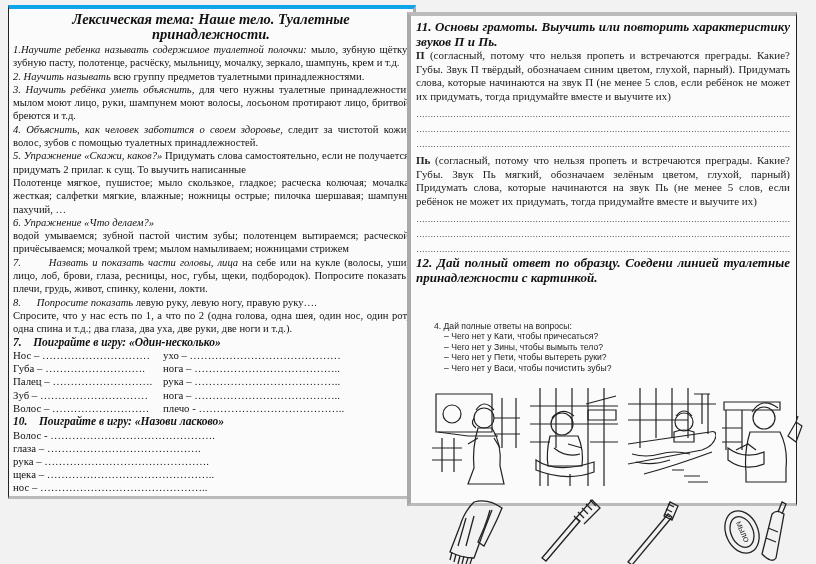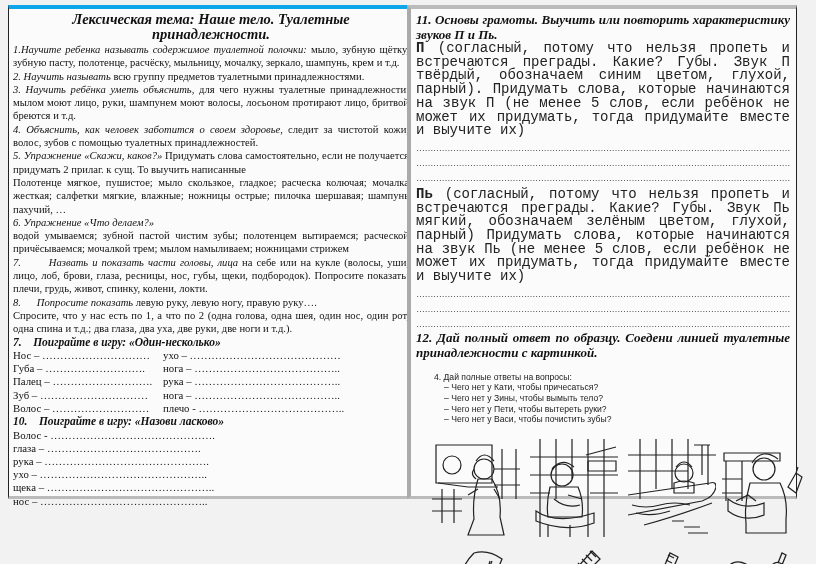--- a/index.html
+++ b/index.html
@@ -1,30 +1,30 @@
 <!DOCTYPE html>
 <html><head>
 <meta charset="utf-8">
 <style>
   html, body { margin:0; padding:0; }
   body { width:816px; height:564px; background:#f2f2f2; position:relative; overflow:hidden; font-family:"Liberation Serif", serif; color:#111; }
   .page { position:absolute; background:#fbfbfb; border:1px solid #222; box-sizing:border-box; }
   .page-left { left:8px; top:5px; width:408px; height:494px; border-top:4px solid #0ea5e9; border-right:3px solid #aaa; border-bottom:3px solid #bbb; padding:3px 4px 0 4px; }
-  .page-right { left:407px; top:5px; width:390px; height:494px; border-top:4px solid #bbb; border-right:1px solid #222; border-bottom:3px solid #bbb; border-left:4px solid #aaa; padding:3px 6px 0 5px; }
+  .page-right { left:407px; top:12px; width:390px; height:494px; border-top:4px solid #bbb; border-right:1px solid #222; border-bottom:3px solid #bbb; border-left:4px solid #aaa; padding:3px 6px 0 5px; }
   .title { font-style:italic; font-weight:bold; font-size:14.5px; text-align:center; line-height:15px; margin-bottom:1px; }
   .p { font-size:10.6px; line-height:13.3px; text-align:justify; margin:0; }
   .b { font-weight:normal; font-style:italic; }
   .fill-row { font-size:10.8px; line-height:13.2px; display:flex; white-space:nowrap; }
   .fill-row .c1 { width:150px; overflow:hidden; }
   .fill-row .c2 { overflow:hidden;text-align:center; }
   .heading { font-weight:bold; font-style:italic; font-size:11.5px; line-height:13.5px; }
   .rh { font-weight:bold; font-style:italic; font-size:13px; line-height:15px; text-align:justify; }
-  .sans { font-family:Liberation Mono, monospace; font-size:14px; line-height:13.7px; text-align:justify; color:#222; }
+  .sans { font-family:Liberation Serif, serif; font-size:11px; line-height:13.7px; text-align:justify; color:#222; }
   .dots { font-family:"Liberation Sans", sans-serif; font-size:9px; line-height:12px; letter-spacing:-0.5px; color:#444; white-space:nowrap; overflow:hidden; }
-  .q-list { font-family:"Liberation Sans", sans-serif; font-size:8.6px; line-height:10.6px; color:#222; margin-left:18px; margin-top:12px; }
+  .q-list { font-family:"Liberation Sans", sans-serif; font-size:8.6px; line-height:10.6px; color:#222; margin-left:18px; margin-top:36px; }
   .q-list .q { padding-left:10px; }
   .pics { position:relative; height:100px; margin-top:14px; }
   .pic { position:absolute; top:0; width:88px; height:98px; }
   .items { position:relative; height:70px; margin-top:10px; }
   .item { position:absolute; top:0; }
   svg { display:block; }
 </style>
 </head>
 <body>
 
@@ -65,21 +65,20 @@
         <span class="c1">Волос – ………………………</span>
         <span class="c2">плечо  - …………………………………..</span>
       </div>
   </div>
 
   <div class="heading" style="white-space:pre;">10.    Поиграйте в игру: «Назови ласково»</div>
   <div>
     <div class="fill-row">Волос - ……………………………………….</div>
     <div class="fill-row">глаза – …………………………………….</div>
     <div class="fill-row">рука – ……………………………………….</div>
-    <div class="fill-row">ухо – ………………………………………..</div>
     <div class="fill-row">щека – ………………………………………..</div>
     <div class="fill-row">нос – ………………………………………..</div>
   </div>
 </div>
 
 <div class="page page-right">
   <div class="rh">11. Основы грамоты. Выучить или повторить характеристику звуков П и Пь.</div>
   <div class="sans"><b>П</b><span> (согласный, потому что  нельзя пропеть и встречаются преграды. Какие? Губы. Звук П  твёрдый, обозначаем синим цветом,  глухой, парный). Придумать слова, которые начинаются на звук  П (не менее 5 слов, если ребёнок не может их придумать, тогда придумайте вместе и выучите их)</span></div>
   <div style="height:4px"></div>
   <div class="dots">………………………………………………………………………………………………………………………………………………………………………………………………</div>

